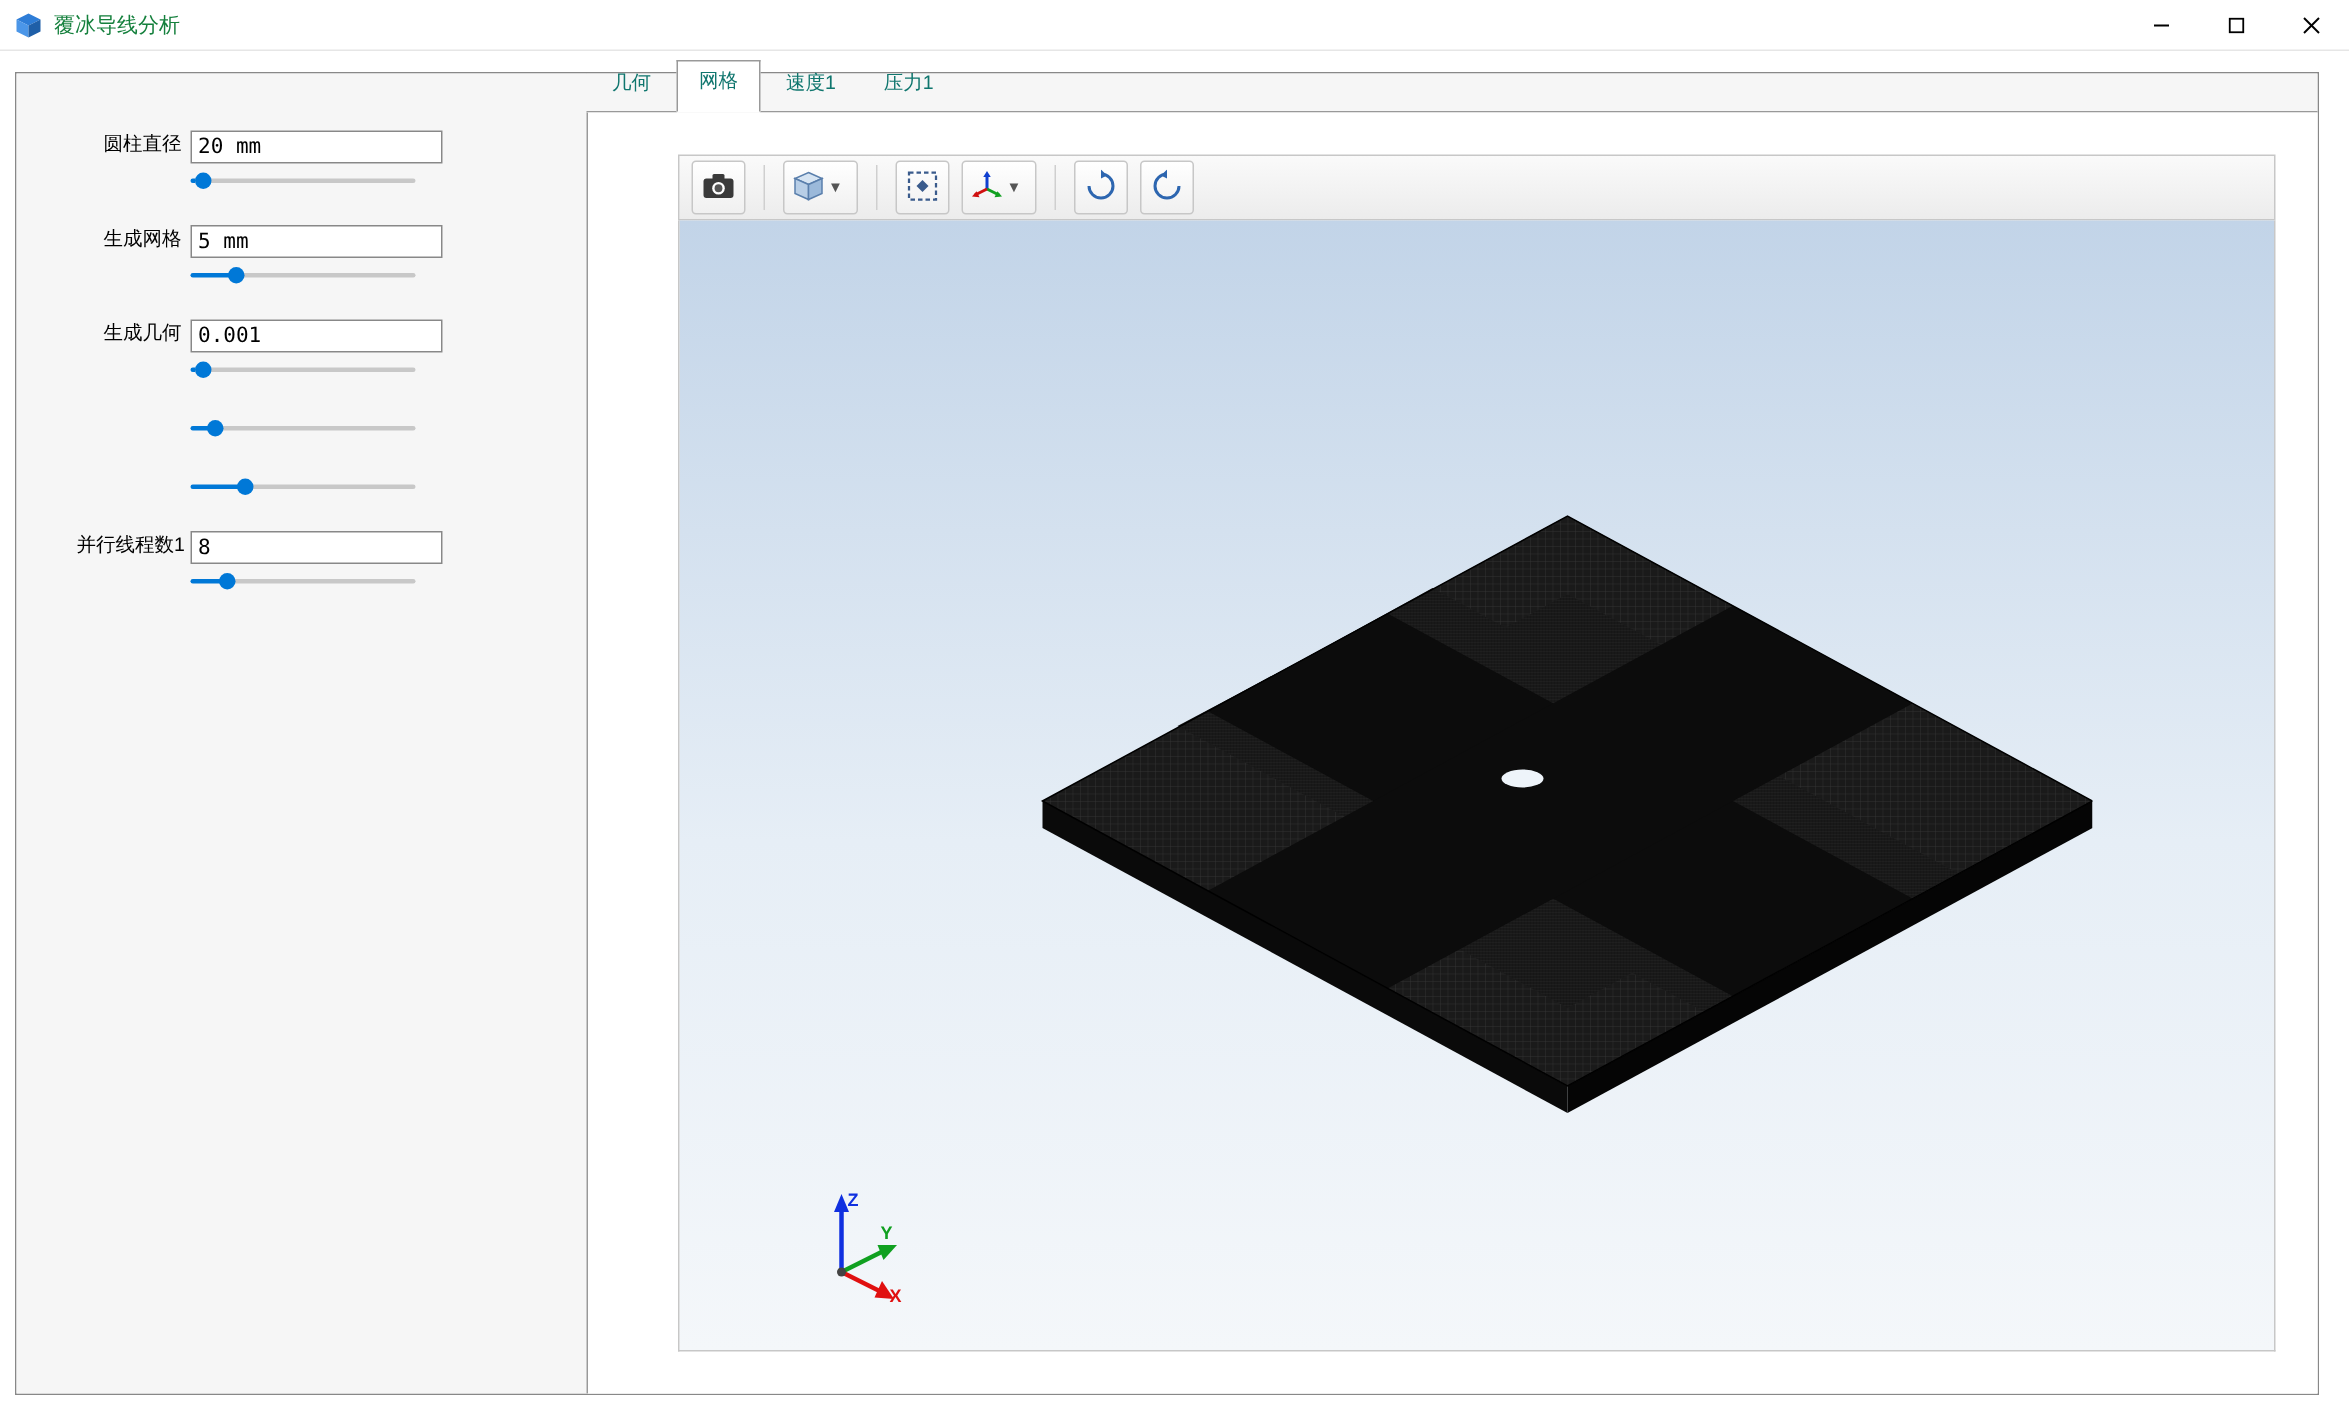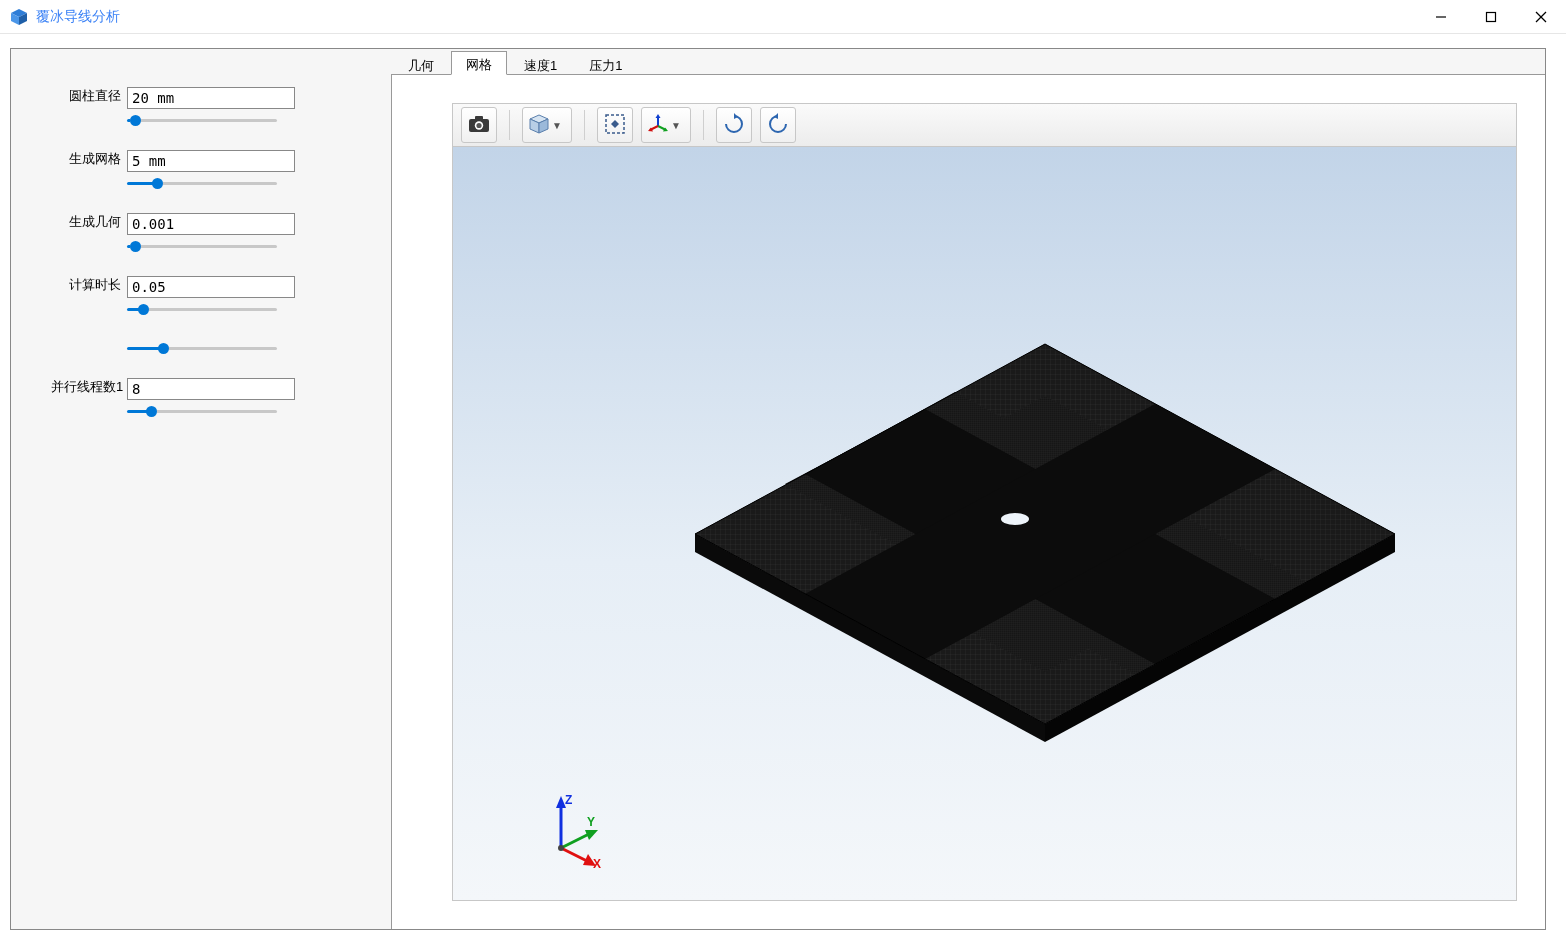--- a/index.html
+++ b/index.html
@@ -23,21 +23,21 @@
   background: #ffffff;
   display: flex;
   align-items: center;
   padding-left: 10px;
   border-bottom: 1px solid #e6e6e6;
 }
 .titlebar .app-icon {
   width: 18px; height: 18px; margin-right: 8px;
   display: inline-flex; align-items: center; justify-content: center;
 }
-.titlebar .title-text { font-size: 14px; color: #3b82f6; }
+.titlebar .title-text { font-size: 14px; color: #15803d; }
 .titlebar .spacer { flex: 1; }
 .winbtn {
   width: 50px; height: 34px; display: flex; align-items: center; justify-content: center;
   cursor: pointer;
 }
 .content {
   flex: 1;
   padding: 14px 20px 20px 10px;
   display: flex;
 }
@@ -116,23 +116,23 @@
   background: #f6f6f6;
 }
 .tabs {
   height: 26px;
   display: flex;
   align-items: flex-end;
   border-bottom: 1px solid #999;
   padding-left: 2px;
 }
 .tab {
-  padding: 4px 14px 0 14px;
+  padding: 4px 14px 11px 14px;
   font-size: 13px;
-  color: #000000;
+  color: #0f766e;
   border: 1px solid transparent;
   border-bottom: none;
   margin-right: 2px;
   cursor: pointer;
   position: relative;
   top: 1px;
   margin-top: 30px;
 }
 .tab.active {
   background: #fff;
@@ -236,24 +236,20 @@
           <input class="param-input" value="5 mm" style="">
         </div>
         <div class="slider-row"><input type="range" class="slider blue-track" style="--pct: 18%;" value="18"></div>
 
         <div class="param-row">
           <span class="param-label">生成几何</span>
           <input class="param-input" value="0.001" style="">
         </div>
         <div class="slider-row"><input type="range" class="slider blue-track" style="--pct: 2%;" value="2"></div>
 
-        <div class="param-row">
-          <span class="param-label">计算时长</span>
-          <input class="param-input" value="0.05" style="">
-        </div>
         <div class="slider-row"><input type="range" class="slider blue-track" style="--pct: 8%;" value="8"></div>
 
         <div class="slider-row"><input type="range" class="slider blue-track" style="--pct: 22%;" value="22"></div>
 
         <div class="param-row">
           <span class="param-label">并行线程数1</span>
           <input class="param-input" value="8" style="">
         </div>
         <div class="slider-row"><input type="range" class="slider blue-track" style="--pct: 14%;" value="14"></div>
 

